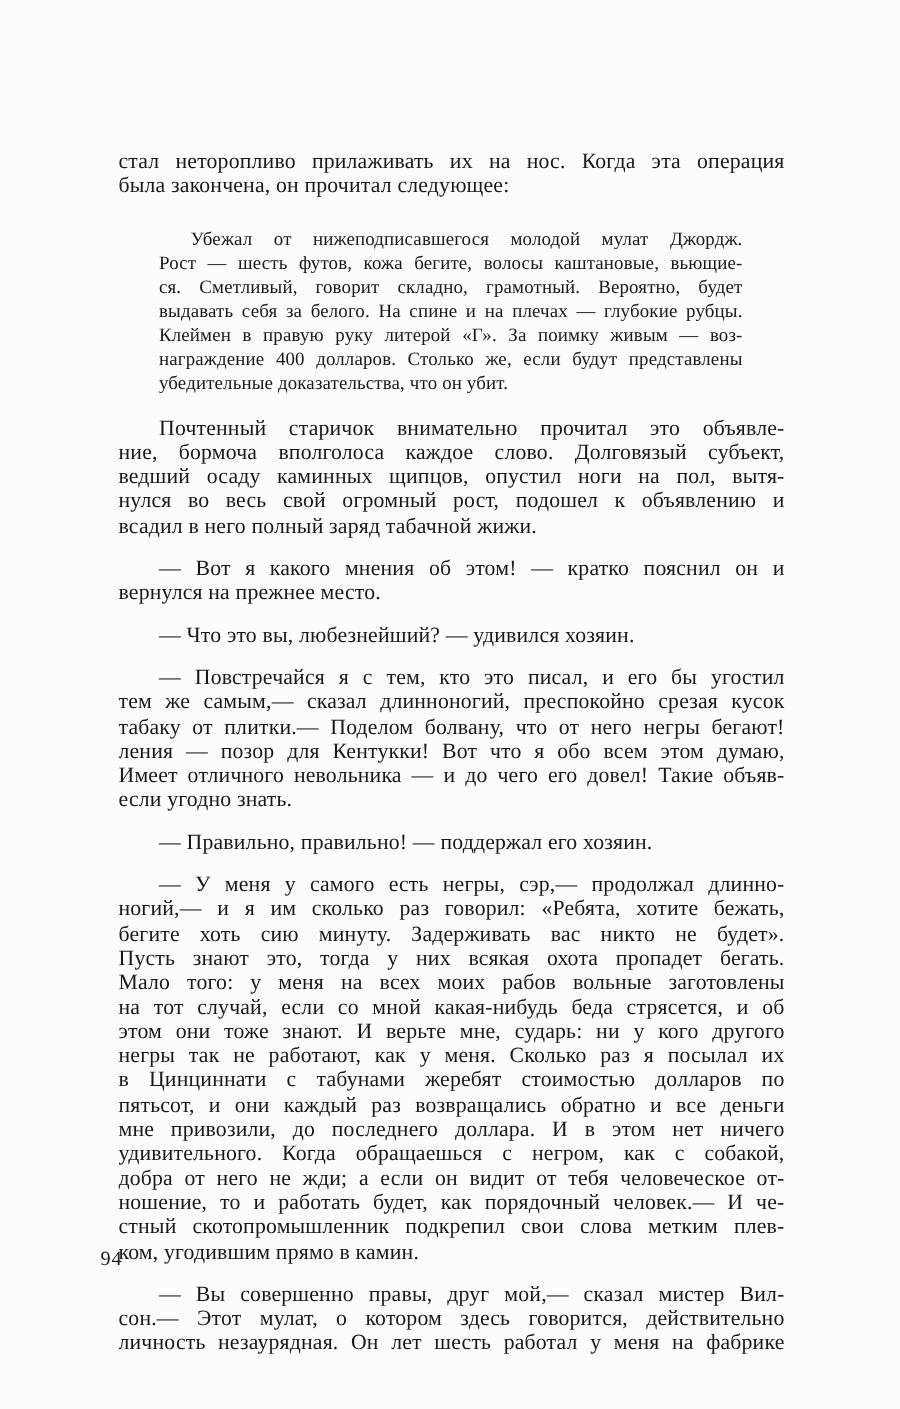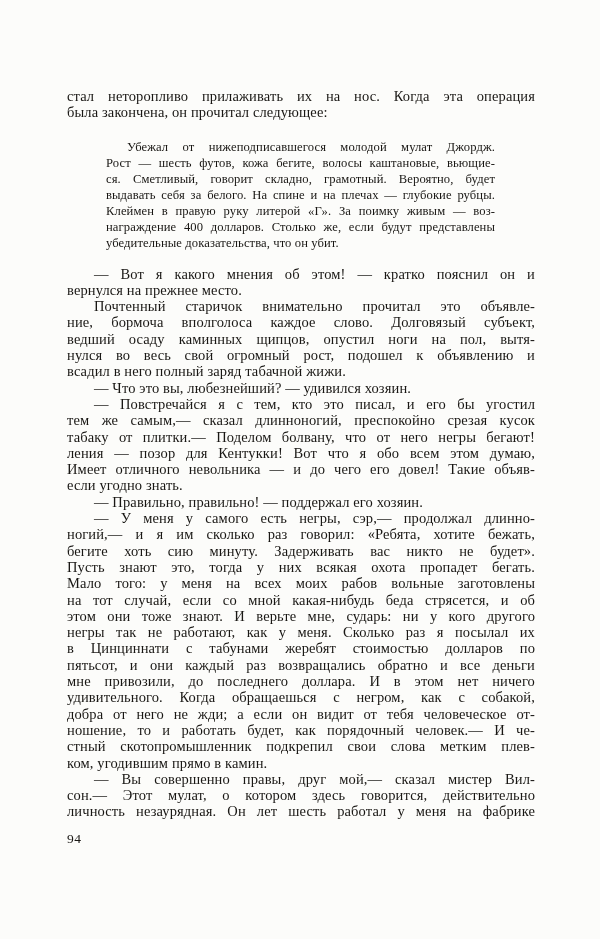--- a/index.html
+++ b/index.html
@@ -19,21 +19,21 @@
     font-family: "Liberation Serif", "DejaVu Serif", serif;
     color: #191714;
     -webkit-font-smoothing: antialiased;
   }
   .text-column {
     position: absolute;
     left: 67px;
     top: 88px;
     width: 468px;
   }
-  .block { margin: 0; }
+  .block { margin: 12px; }
   .block .line {
     font-size: 14.5px;
     line-height: 16.3px;
     letter-spacing: 0.12px;
     white-space: normal;
     overflow: hidden;
   }
   
   .line.j {
     text-align: justify;
@@ -78,29 +78,29 @@
       <div class="block quote">
         <div class="line j ind">Убежал от нижеподписавшегося молодой мулат Джордж.</div>
         <div class="line j">Рост — шесть футов, кожа бегите, волосы каштановые, вьющие-</div>
         <div class="line j">ся. Сметливый, говорит складно, грамотный. Вероятно, будет</div>
         <div class="line j">выдавать себя за белого. На спине и на плечах — глубокие рубцы.</div>
         <div class="line j">Клеймен в правую руку литерой «Г». За поимку живым — воз-</div>
         <div class="line j">награждение 400 долларов. Столько же, если будут представлены</div>
         <div class="line">убедительные доказательства, что он убит.</div>
       </div>
       <div class="block body">
-        <div class="line j ind">— Вот я какого мнения об этом! — кратко пояснил он и</div>
-        <div class="line">вернулся на прежнее место.</div>
-      </div>
-      <div class="block body">
         <div class="line j ind">Почтенный старичок внимательно прочитал это объявле-</div>
         <div class="line j">ние, бормоча вполголоса каждое слово. Долговязый субъект,</div>
         <div class="line j">ведший осаду каминных щипцов, опустил ноги на пол, вытя-</div>
         <div class="line j">нулся во весь свой огромный рост, подошел к объявлению и</div>
         <div class="line">всадил в него полный заряд табачной жижи.</div>
+      </div>
+      <div class="block body">
+        <div class="line j ind">— Вот я какого мнения об этом! — кратко пояснил он и</div>
+        <div class="line">вернулся на прежнее место.</div>
       </div>
       <div class="block body">
         <div class="line ind">— Что это вы, любезнейший? — удивился хозяин.</div>
       </div>
       <div class="block body">
         <div class="line j ind">— Повстречайся я с тем, кто это писал, и его бы угостил</div>
         <div class="line j">тем же самым,— сказал длинноногий, преспокойно срезая кусок</div>
         <div class="line j">табаку от плитки.— Поделом болвану, что от него негры бегают!</div>
         <div class="line j">ления — позор для Кентукки! Вот что я обо всем этом думаю,</div>
         <div class="line j">Имеет отличного невольника — и до чего его довел! Такие объяв-</div>

